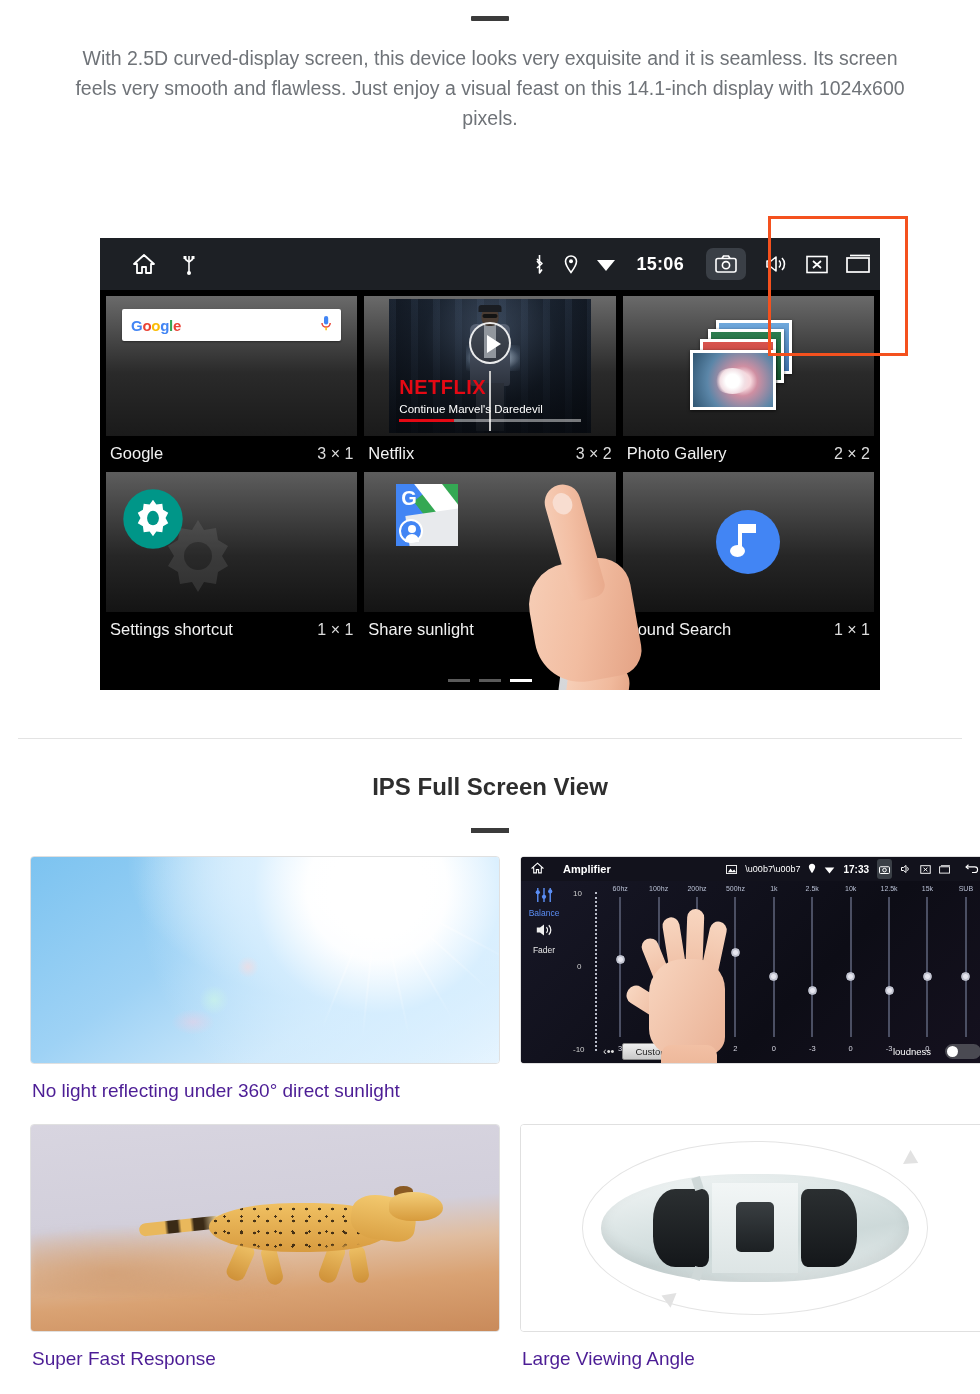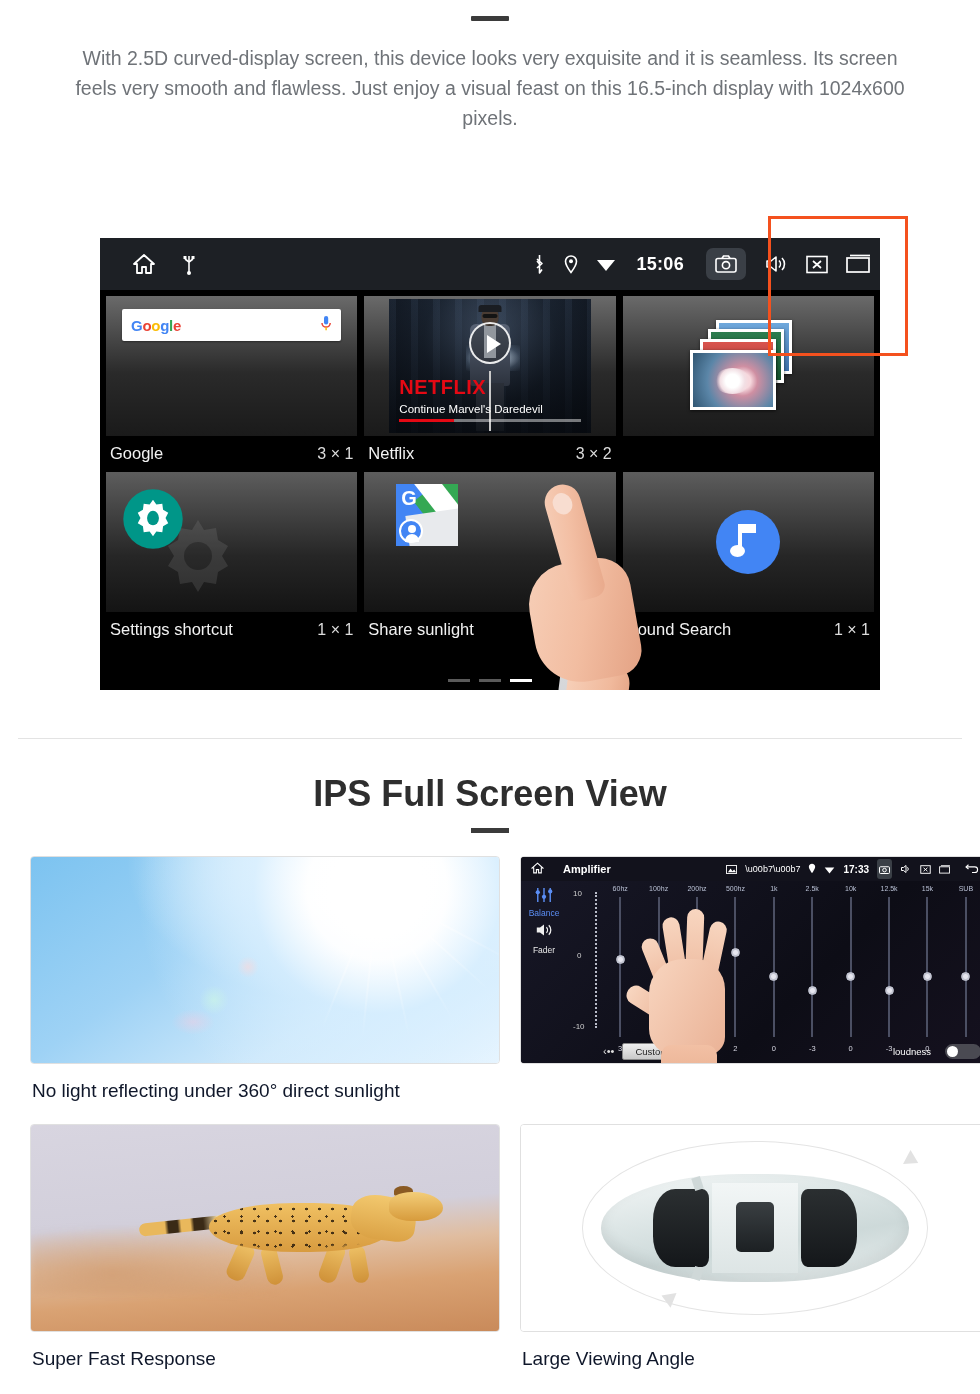--- a/index.html
+++ b/index.html
@@ -193,32 +193,32 @@
   .badge-t { font-size:20.5px; font-weight:bold; padding-top:18px; letter-spacing:-0.3px; }
   .badge-rule { width:34px; height:3px; background:#fff; margin:11px auto 0; }
   .badge-v { font-size:42px; font-weight:300; margin-top:12px; letter-spacing:-1px; }
 
   
   .divider { position:absolute; left:18px; top:722px; width:944px; height:1px; background:#e3e3e3; }
 
   
   .sec2-title {
     position:absolute; left:0; right:0; top:757px;
-    text-align:center; font-size:36px; font-weight:bold; color:#2e2e2e;
+    text-align:center; font-size:24px; font-weight:bold; color:#2e2e2e;
   }
   .sec2-rule { position:absolute; left:471px; top:812px; width:38px; height:5px; background:#3b3b3b; }
 
   .grid { position:absolute; left:0; top:840px; width:980px; }
   .grow { display:flex; gap:0; }
   .gcard { width:490px; padding:0 30px; }
   .gimg {
     width:470px; height:208px; border:1px solid #e0e0e0; border-radius:4px;
     overflow:hidden; position:relative; background:#fff;
   }
-  .gcap { font-size:19px; color:#0f172a; padding:16px 0 0 2px; }
+  .gcap { font-size:19px; color:#4c1d95; padding:16px 0 0 2px; }
 
   
   .sky {
     width:100%; height:100%;
     background:
       radial-gradient(circle at 74% 16%, #ffffff 0 12%, rgba(255,255,255,.92) 18%, rgba(214,238,255,.7) 32%, rgba(150,206,247,0) 62%),
       radial-gradient(ellipse at 70% 4%, rgba(255,255,255,.9) 0 16%, transparent 50%),
       linear-gradient(145deg, #7cc3f0 0%, #9ed2f5 38%, #cfe9fb 68%, #eaf6ff 100%);
     position:relative;
   }
@@ -233,21 +233,21 @@
   .amp-bar { height:24px; background:#12121c; display:flex; align-items:center; gap:9px; padding:0 10px; color:#fff; }
   .amp-title { font-size:11px; font-weight:bold; margin-left:10px; }
   .amp-icons { display:flex; align-items:center; gap:8px; margin-left:auto; }
   .amp-time { font-size:10px; font-weight:bold; }
   .amp-body { position:absolute; left:0; right:0; top:24px; bottom:0; background:linear-gradient(135deg,#171726,#0d0d16 60%,#15111f); display:flex; }
   .amp-side { width:46px; padding-top:6px; text-align:center; }
   .amp-side .lbl { font-size:8.5px; margin-top:1px; }
   .amp-side .bal { color:#5b8ef5; }
   .amp-side .fad { color:#e8e8e8; margin-top:3px; }
   .eq { flex:1; position:relative; padding:4px 6px 0 2px; }
-  .eq-scale { position:absolute; left:6px; top:8px; width:28px; bottom:32px; color:#cfcfcf; font-size:8px; }
+  .eq-scale { position:absolute; left:6px; top:8px; width:28px; bottom:9px; color:#cfcfcf; font-size:8px; }
   .eq-bands { position:absolute; left:34px; right:4px; top:4px; bottom:4px; display:flex; }
   .band { flex:1; position:relative; text-align:center; color:#cfd3e0; }
   .band .f { font-size:7px; color:#b9c0d4; }
   .band .track { position:absolute; left:50%; top:12px; bottom:22px; width:2px; margin-left:-1px; background:#4b4f63; }
   .band .knob { position:absolute; left:50%; width:9px; height:9px; margin-left:-4.5px; border-radius:50%; background:radial-gradient(circle,#e6e6ef 40%,#7d8296); border:1px solid #cfd2de; }
   .band .v { position:absolute; left:0; right:0; bottom:6px; font-size:7.5px; color:#d7d7e2; }
   .amp-bottom { position:absolute; left:36px; right:8px; bottom:3px; height:18px; display:flex; align-items:center; gap:8px; }
   .custom-btn { background:linear-gradient(#f0f0f0,#c9c9c9); color:#222; font-size:9.5px; padding:2px 12px; border:1px solid #888; border-radius:2px; }
   .loud { color:#fff; font-size:9.5px; margin-left:auto; }
   .toggle { width:36px; height:15px; background:#4a4a52; border-radius:9px; position:relative; margin-left:6px; }
@@ -316,21 +316,21 @@
     background: linear-gradient(#3a3f42,#1c2023); border-radius:5px; }
   .mir-l { position:absolute; left:30%; top:2%; width:3%; height:12%; background:#cfd8d8; transform:rotate(-18deg); }
   .mir-r { position:absolute; left:30%; bottom:2%; width:3%; height:12%; background:#cfd8d8; transform:rotate(18deg); }
 </style>
 </head>
 <body>
 
 <div class="page">
 
   <div class="rule"></div>
-  <p class="sec1-sub">With 2.5D curved-display screen, this device looks very exquisite and it is seamless. Its screen feels very smooth and flawless. Just enjoy a visual feast on this 16.5-inch display with 1024x600 pixels.</p>
+  <p class="sec1-sub">With 2.5D curved-display screen, this device looks very exquisite and it is seamless. Its screen feels very smooth and flawless. Just enjoy a visual feast on this 14.1-inch display with 1024x600 pixels.</p>
 
   <div class="device-wrap">
 
     <div class="statusbar">
       <div class="sb-left">
         <span class="sb-icon">
           <svg width="24" height="22" viewBox="0 0 24 22">
               <path d="M12 2 L22 11 h-3 v9 h-5 v-6 h-4 v6 H5 v-9 H2 Z" fill="none" stroke="#fff" stroke-width="1.8" stroke-linejoin="round"></path>
             </svg>
         </span>
@@ -442,20 +442,24 @@
         </div>
 
         <div class="wcell">
           <div class="wbox">
             <div class="gal">
               <div class="ph ph1"></div>
                 <div class="ph ph2"></div>
                 <div class="ph ph3"></div>
                 <div class="ph ph4"></div>
             </div>
+          </div>
+          <div class="wlabel">
+            <span>Photo Gallery</span>
+            <span class="dim">2 × 2</span>
           </div>
         </div>
       </div>
 
       <div class="wrow">
         <div class="wcell">
           <div class="wbox2">
             <span class="gear-ghost">
               <svg width="96" height="96" viewBox="0 0 48 48">
                   <path fill="#9a9a9a" d="M24 6l3 5 6-1 1 6 5 3-3 5 3 5-5 3-1 6-6-1-3 5-3-5-6 1-1-6-5-3 3-5-3-5 5-3 1-6 6 1z"></path>

